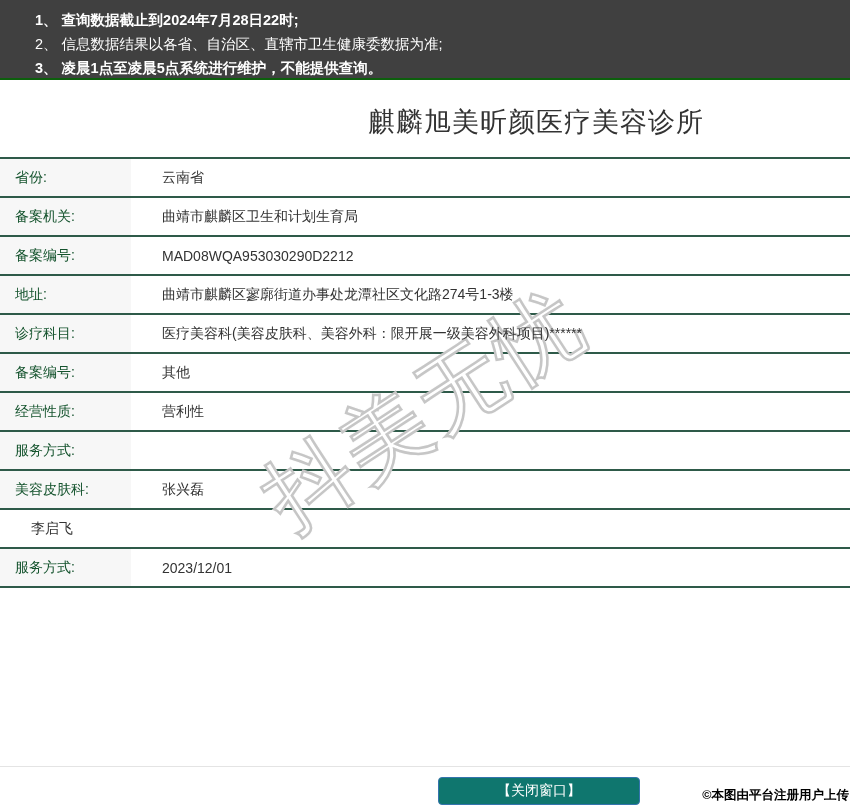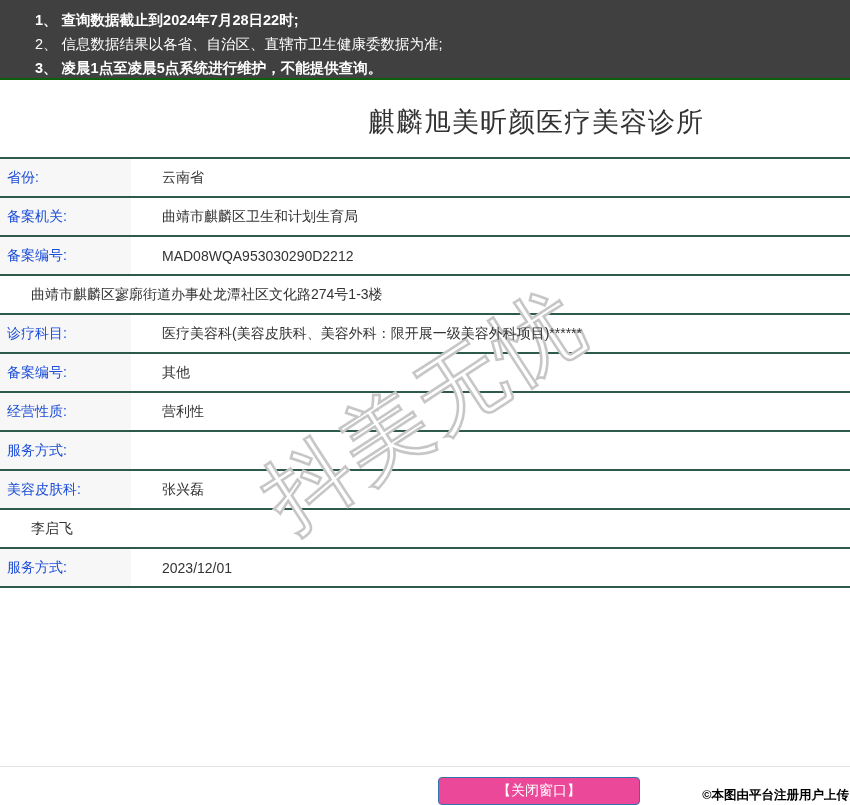--- a/index.html
+++ b/index.html
@@ -40,22 +40,22 @@
   .record-row {
     display:flex; align-items:stretch;
     height:39px; box-sizing:border-box;
     border-bottom:2px solid #2e5a49;
     background:#ffffff;
   }
   .record-row .lbl {
     width:131px; box-sizing:border-box;
     background:#f7f7f7;
     display:flex; align-items:center;
-    padding-left:7px;
-    font-size:14px; color:#1d4ed8;
+    padding-left:15px;
+    font-size:14px; color:#14532d;
   }
   .record-row .val {
     display:flex; align-items:center;
     padding-left:31px;
     font-size:14px; color:#333333;
     position:relative; z-index:6;
     white-space:nowrap;
   }
 
   
@@ -71,21 +71,21 @@
   }
 
   
   .bottom-divider {
     position:absolute; left:0; top:766px; width:850px;
     border-top:1px solid #e4e4e4;
   }
   .close-button {
     position:absolute; left:438px; top:777px;
     width:202px; height:28px;
-    background:#ec4899;
+    background:#0f766e;
     border:1px solid #3474ad;
     border-radius:4px;
     color:#ffffff; font-size:14px;
     display:flex; align-items:center; justify-content:center;
     cursor:pointer; z-index:10;
     font-family:"Liberation Sans","DejaVu Sans",sans-serif;
   }
   .footer-credit {
     position:absolute; right:1px; top:787px;
     font-size:12.5px; font-weight:700; color:#000000;
@@ -114,20 +114,21 @@
     <div class="lbl">备案机关:</div>
     <div class="val">曲靖市麒麟区卫生和计划生育局</div>
   </div>
 
   <div class="record-row">
     <div class="lbl">备案编号:</div>
     <div class="val">MAD08WQA953030290D2212</div>
   </div>
 
   <div class="record-row">
+    <div class="lbl">地址:</div>
     <div class="val">曲靖市麒麟区寥廓街道办事处龙潭社区文化路274号1-3楼</div>
   </div>
 
   <div class="record-row">
     <div class="lbl">诊疗科目:</div>
     <div class="val">医疗美容科(美容皮肤科、美容外科：限开展一级美容外科项目)******</div>
   </div>
 
   <div class="record-row">
     <div class="lbl">备案编号:</div>

